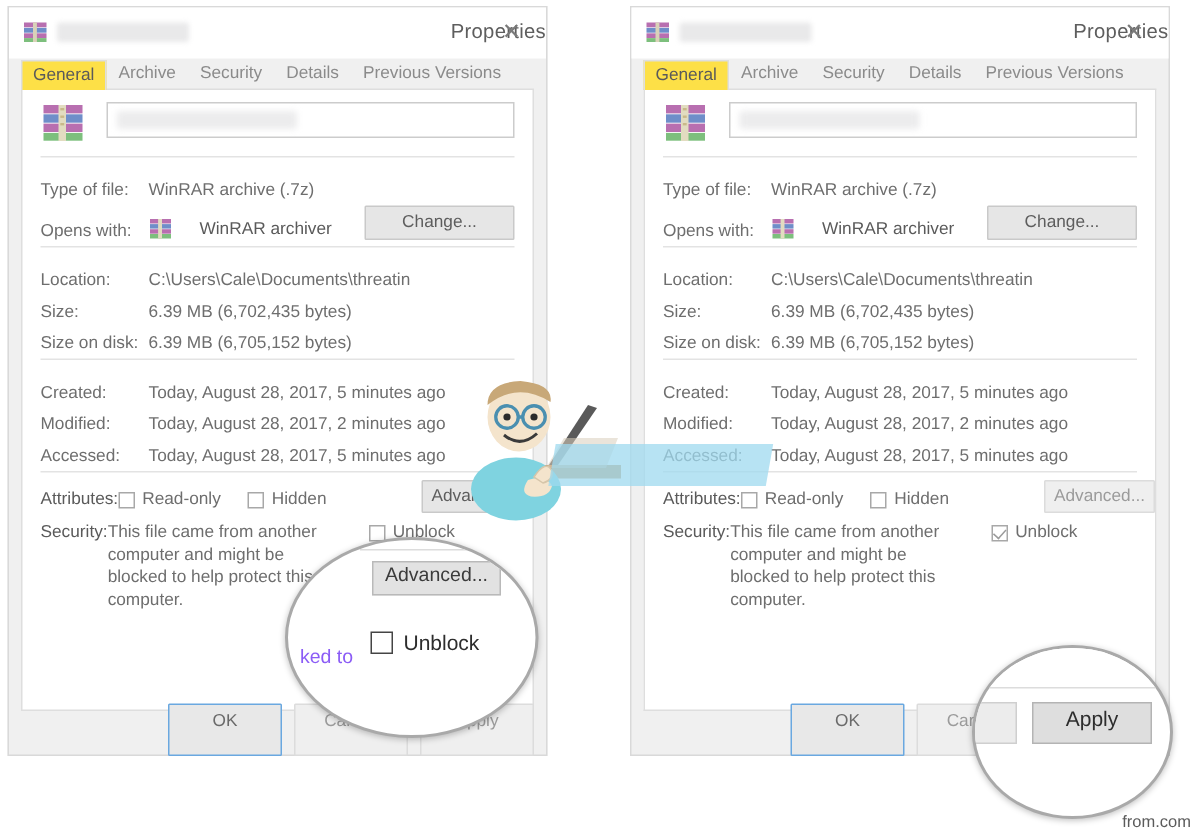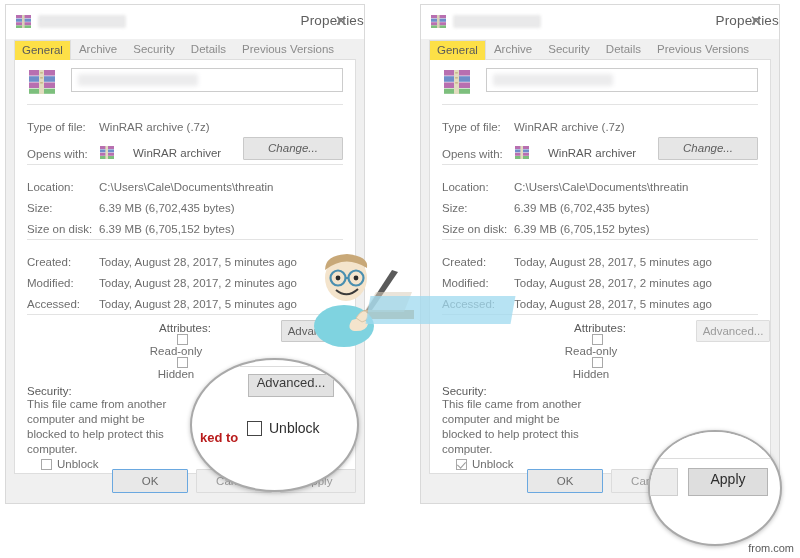--- a/index.html
+++ b/index.html
@@ -73,43 +73,43 @@
 
   .opens-with{display:flex;align-items:center;gap:18px;flex:1;}
   .mini-icon{width:16px;height:15px;display:inline-block;}
 
   .btn{
     font-family:"Liberation Sans",sans-serif;font-size:11.5px;color:#5d5d5d;
     background:#e6e6e6;border:1px solid #c9c9c9;border-radius:1px;
     padding:3px 0;text-align:center;box-sizing:border-box;cursor:default;
   }
   .btn.ghost{background:#efefef;border-color:#dcdcdc;color:#9b9b9b;}
-  .btn-change{width:100px;height:23px;line-height:15px;font-style:italic;}
-
-  .attr-line{display:flex;align-items:center;min-height:22px;font-size:11.5px;flex-direction:column;}
+  .btn-change{width:100px;height:23px;line-height:15px;}
+
+  .attr-line{display:flex;align-items:center;min-height:22px;font-size:11.5px;}
   .cb{
     width:11px;height:11px;border:1px solid #a8a8a8;background:#fff;
     display:inline-block;margin-right:5px;position:relative;box-sizing:border-box;
     flex:0 0 11px;
   }
   .cb.checked::after{
     content:"";position:absolute;left:2px;top:0px;width:4px;height:7px;
     border:solid #9b9b9b;border-width:0 1.5px 1.5px 0;transform:rotate(42deg);
   }
   .cb-lab{color:#6e6e6e;margin-right:18px;white-space:nowrap;}
   .btn-advanced{width:74px;height:22px;line-height:14px;position:absolute;}
 
   .sec-text{font-size:11.5px;color:#6e6e6e;line-height:15px;}
 
   
   .footer{
     position:absolute;left:8px;right:8px;bottom:8px;height:26px;
     display:flex;justify-content:flex-end;gap:8px;
   }
-  .btn-foot{width:76px;height:24px;line-height:16px;}
+  .btn-foot{width:76px;height:35px;line-height:16px;}
   .btn-foot.primary{background:#e8e8e8;border:1px solid #6aa8e0;color:#6a6a6a;}
 
   
   .mag{
     position:absolute;border-radius:50%;background:#ffffff;
     border:2px solid #a9a9a9;box-shadow:0 1px 4px rgba(0,0,0,.25);
     overflow:hidden;
   }
   #mag-left{left:190px;top:358px;width:165px;height:130px;}
   #mag-right{left:648px;top:430px;width:130px;height:112px;}
@@ -122,22 +122,22 @@
   }
   .mag-unblock{
     position:absolute;left:55px;top:60px;display:flex;align-items:center;
     font-size:14px;color:#2d2d2d;
   }
   .mag-unblock .cbm{
     width:15px;height:15px;border:1.5px solid #444;background:#fff;
     display:inline-block;margin-right:7px;box-sizing:border-box;
   }
   .mag-frag{
-    position:absolute;left:8px;top:70px;font-size:13px;color:#b91c1c;
-    font-weight:700;
+    position:absolute;left:8px;top:70px;font-size:13px;color:#8b5cf6;
+    font-weight:400;
   }
   .mag-topline{position:absolute;left:48px;right:6px;top:6px;height:1px;background:#dcdcdc;}
 
   .mag-apply{
     position:absolute;left:38px;top:36px;width:80px;height:28px;line-height:20px;
     font-size:14px;background:#dedede;border:1px solid #b4b4b4;color:#2d2d2d;
     text-align:center;box-sizing:border-box;
   }
   .mag-can{
     position:absolute;left:-24px;top:36px;width:52px;height:28px;

